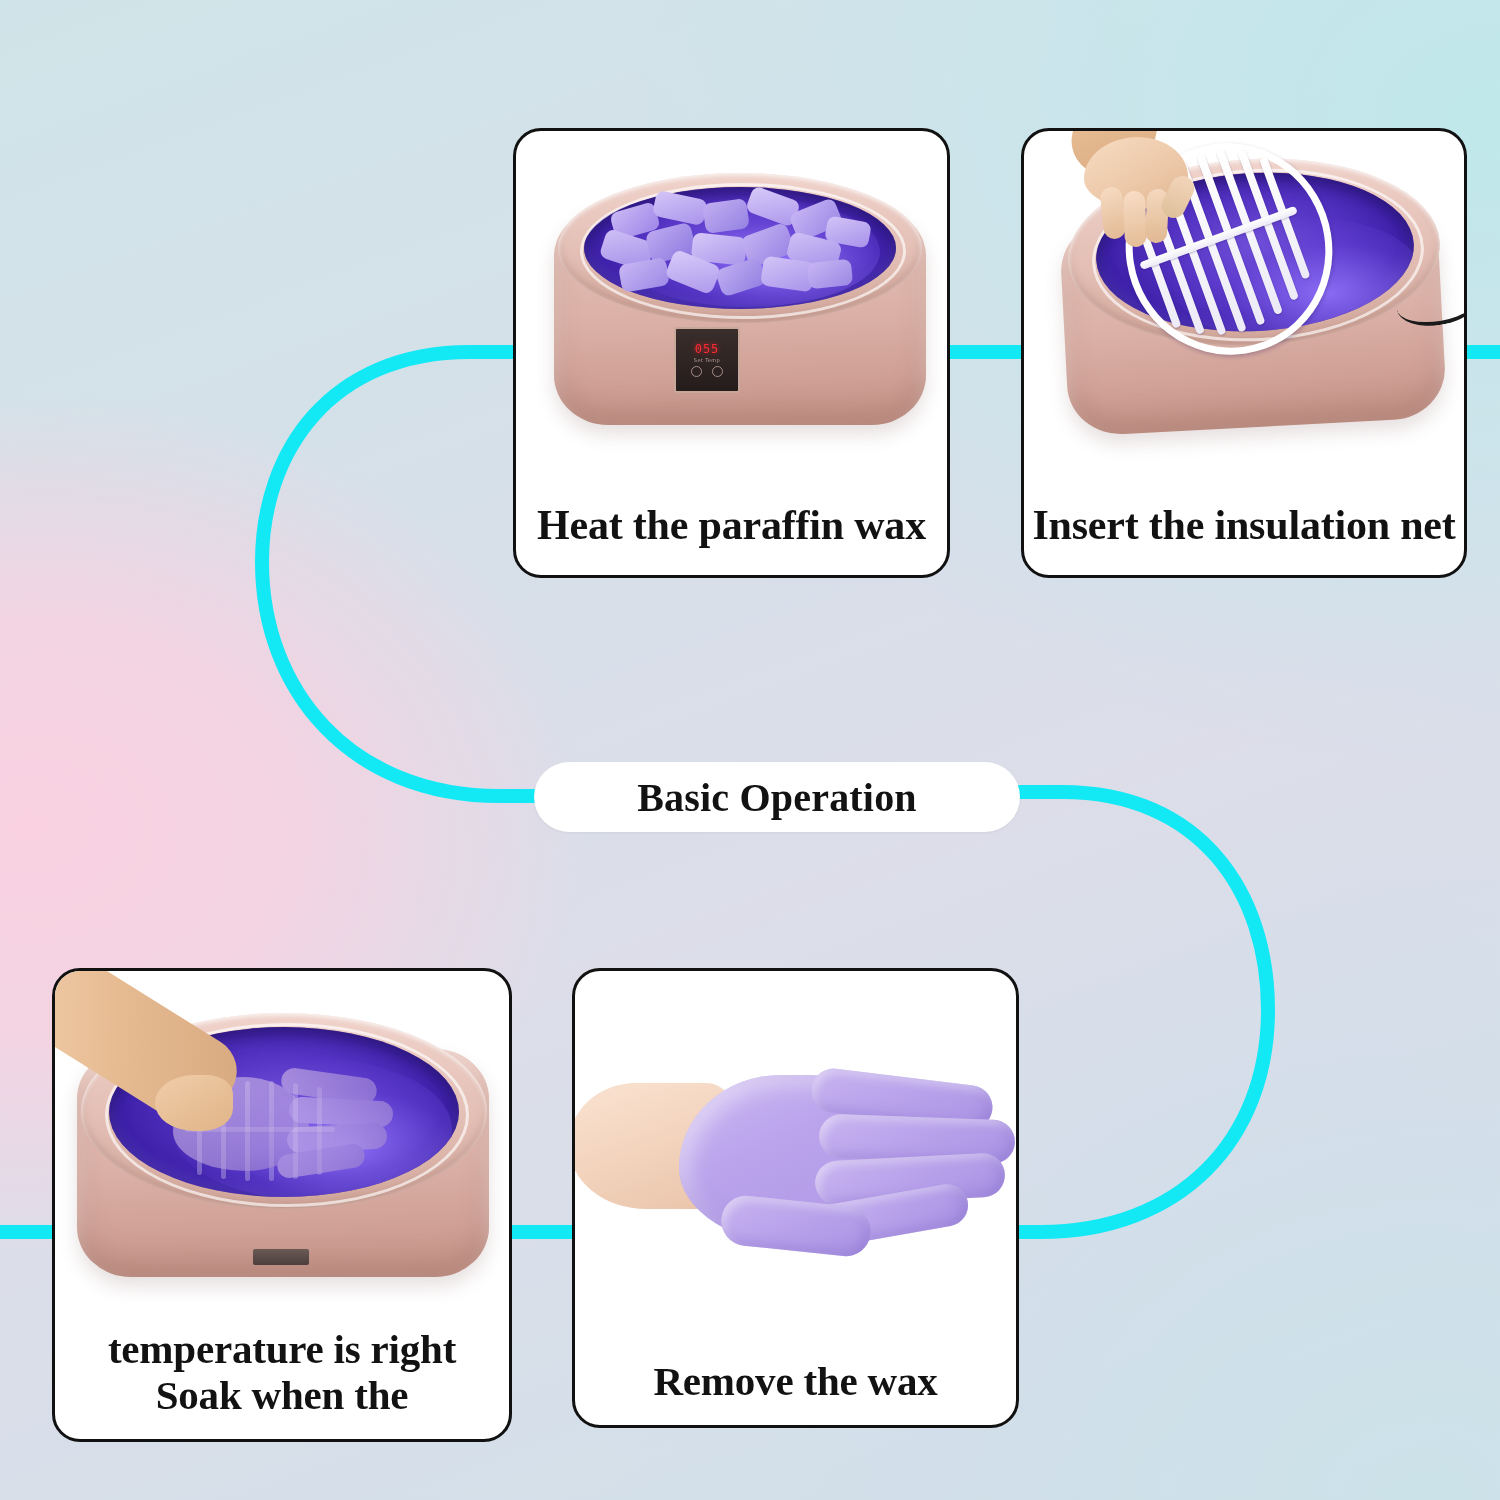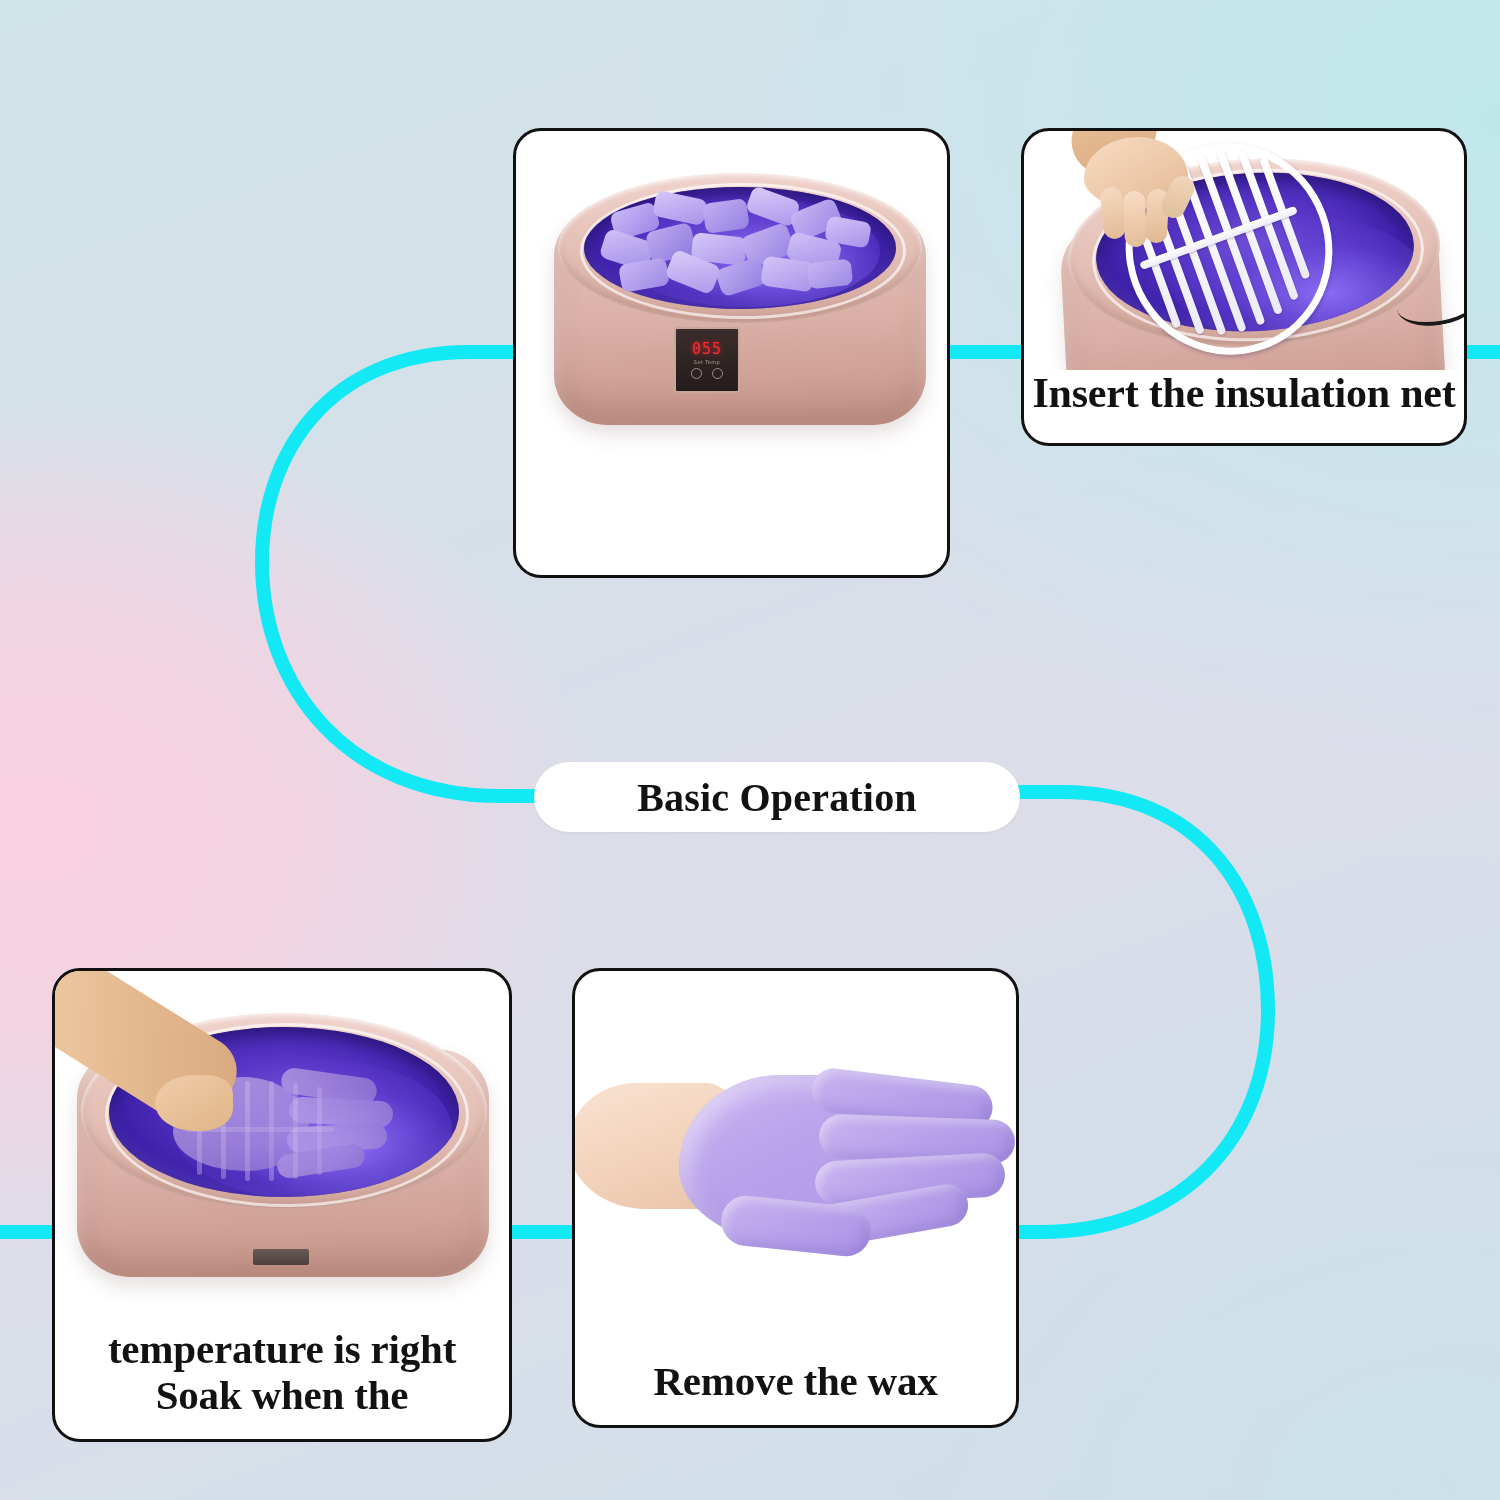--- a/index.html
+++ b/index.html
@@ -57,21 +57,21 @@
     text-align: center;
     font-family: "Liberation Serif", serif;
     font-weight: 700;
     color: #121212;
     line-height: 1.12;
     letter-spacing: -0.2px;
   }
 
   
   #panel-heat      { left: 513px;  top: 128px;  width: 437px;  height: 450px; }
-  #panel-insert    { left: 1021px; top: 128px;  width: 446px;  height: 318px; }
+  #panel-insert    { left: 1021px; top: 128px;  width: 446px;  height: 450px; }
   #panel-soak      { left: 52px;   top: 968px;  width: 460px;  height: 474px; }
   #panel-remove    { left: 572px;  top: 968px;  width: 447px;  height: 460px; }
 
   #panel-heat   .panel-caption { font-size: 42px; padding: 0 0 26px 0; }
   #panel-insert .panel-caption { font-size: 42px; padding: 0 0 26px 0; }
   #panel-soak   .panel-caption { font-size: 41px; padding: 0 14px 20px 14px; }
   #panel-remove .panel-caption { font-size: 41px; padding: 0 14px 20px 14px; }
 
   
   #center-pill {
@@ -143,21 +143,21 @@
     border: 2px solid #c8a79b;
     border-radius: 3px;
     display: flex;
     flex-direction: column;
     align-items: center;
     justify-content: center;
     gap: 3px;
   }
   .led-readout {
     font-family: "DejaVu Sans Mono", monospace;
-    font-size: 15px;
+    font-size: 12px;
     color: #ff2b33;
     text-shadow: 0 0 5px rgba(255,40,50,0.9);
     letter-spacing: 1px;
     line-height: 1;
   }
   .led-sub {
     font-family: "DejaVu Sans", sans-serif;
     font-size: 5px;
     color: #b9a49c;
     letter-spacing: 0.4px;
@@ -286,20 +286,21 @@
         <div class="control-panel" style="left:158px; top:196px; width:62px; height:62px;">
           <div class="led-readout">055</div>
           <div class="led-sub">Set Temp</div>
           <div class="btn-row">
             <div class="ctl-btn"></div>
             <div class="ctl-btn"></div>
           </div>
         </div>
       </div>
     </div>
+    <div class="panel-caption">Heat the paraffin wax</div>
   </div>
 
   <div class="panel" id="panel-insert">
     <div class="panel-media">
       <div class="scene">
 
         <div class="machine machine-body" style="left:40px; top:82px; width:378px; height:214px; transform:rotate(-3deg);"></div>
         <div class="machine-rim" style="left:44px; top:28px; width:372px; height:186px; transform:rotate(-3deg);"></div>
         <div class="machine-inner" style="left:72px; top:42px; width:318px; height:158px; transform:rotate(-3deg);">
           <div class="liquid-sheen" style="left:24%; top:30%; width:78%; height:78%;"></div>

